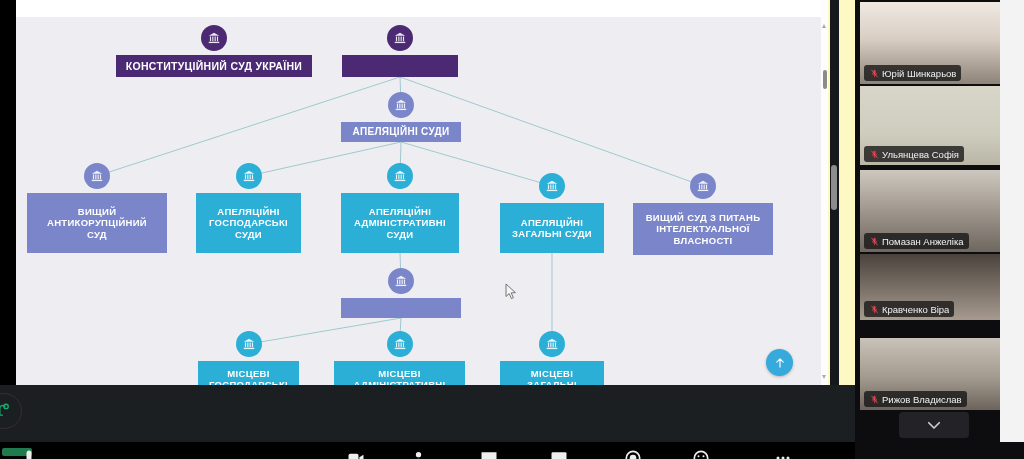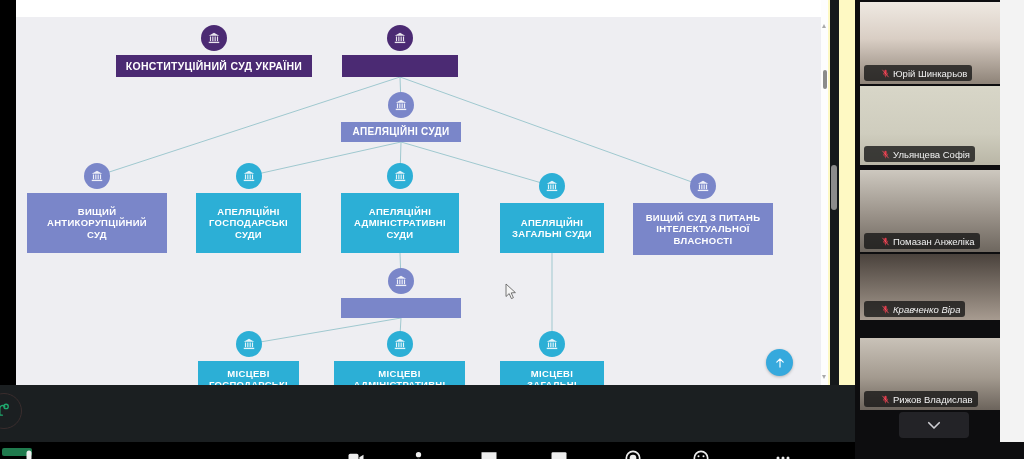--- a/index.html
+++ b/index.html
@@ -72,21 +72,21 @@
   #leave-pill { position:absolute; top:7px; right:18px; width:36px; height:16px; border-radius:4px; background:#e02e52; }
   #green-pill { position:absolute; top:6px; left:2px; width:30px; height:8px; border-radius:2px; background:#1f7a4d; }
 
   
   #participants { position:absolute; left:855px; top:0; width:169px; height:459px; background:#0d0d0f; }
   .tile { position:absolute; left:5px; width:150px; overflow:hidden; }
   .tile .frame { position:absolute; inset:0; }
   .name-badge {
     position:absolute; left:4px; bottom:3px; height:16px;
     background:rgba(20,20,20,.78); border-radius:3px;
-    display:flex; align-items:center; gap:3px; padding:0 5px 0 17px; max-width:142px;
+    display:flex; align-items:center; gap:3px; padding:0 5px 0 6px; max-width:142px;
   }
   .name-badge .nm { color:#f2f2f2; font-size:9.5px; white-space:nowrap; overflow:hidden; }
   .mic-off { width:9px; height:11px; flex:0 0 auto; }
   #participants-next {
     position:absolute; left:44px; top:412px; width:70px; height:26px;
     background:rgba(40,40,44,.85); border-radius:4px; display:flex; align-items:center; justify-content:center;
   }
   #participants-next svg { width:18px; height:18px; }
   #right-edge { position:absolute; left:1000px; top:0; width:24px; height:442px; background:#f3f3f3; }
 </style>
@@ -394,21 +394,21 @@
         <div class="name-badge">
           <svg class="mic-off" viewBox="0 0 24 24">
             <path d="M9 5.2 a3 3 0 0 1 6 0 V12 a3 3 0 0 1 -6 0 Z" fill="#e23b4a"></path>
             <path d="M6 11 a6 6 0 0 0 12 0" stroke="#e23b4a" stroke-width="1.7" fill="none" stroke-linecap="round"></path>
             <path d="M12 17 L12 21" stroke="#e23b4a" stroke-width="1.7" stroke-linecap="round"></path>
             <path d="M4.5 3 L19.5 21" stroke="#ff5566" stroke-width="2" stroke-linecap="round"></path>
           </svg>
           <span class="nm">Помазан Анжеліка</span>
         </div>
       </div>
-      <div class="tile" style="top: 254px; height: 66px; font-style: italic;">
+      <div class="tile" style="top: 254px; height: 66px;">
         <div class="frame" style="background: linear-gradient(rgb(74, 66, 60) 0%, rgb(125, 115, 106) 55%, rgb(167, 155, 144) 100%);"></div>
         <div class="name-badge">
           <svg class="mic-off" viewBox="0 0 24 24">
             <path d="M9 5.2 a3 3 0 0 1 6 0 V12 a3 3 0 0 1 -6 0 Z" fill="#e23b4a"></path>
             <path d="M6 11 a6 6 0 0 0 12 0" stroke="#e23b4a" stroke-width="1.7" fill="none" stroke-linecap="round"></path>
             <path d="M12 17 L12 21" stroke="#e23b4a" stroke-width="1.7" stroke-linecap="round"></path>
             <path d="M4.5 3 L19.5 21" stroke="#ff5566" stroke-width="2" stroke-linecap="round"></path>
           </svg>
           <span class="nm">Кравченко Віра</span>
         </div>

